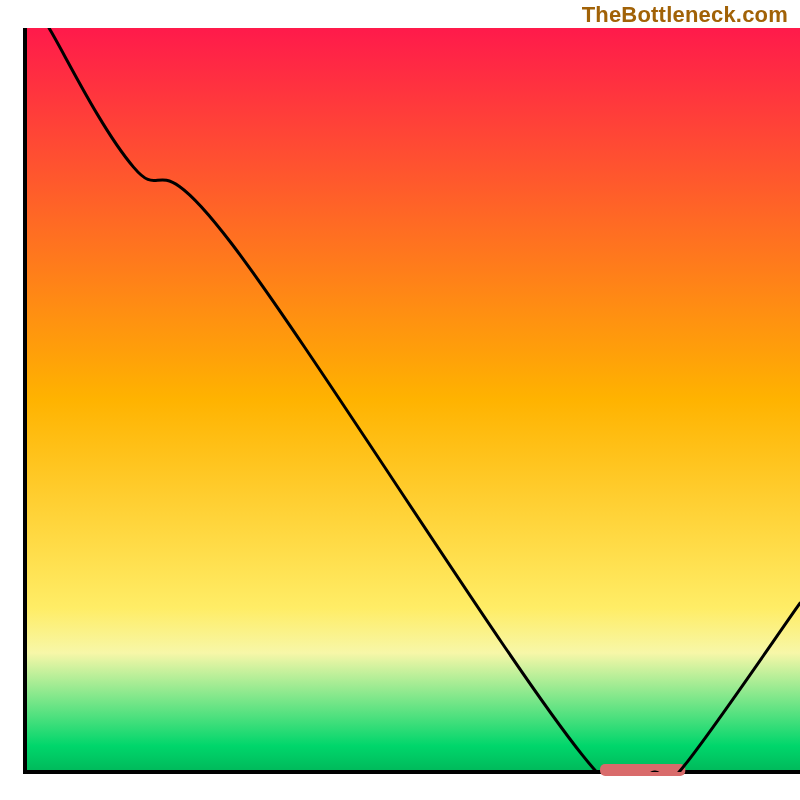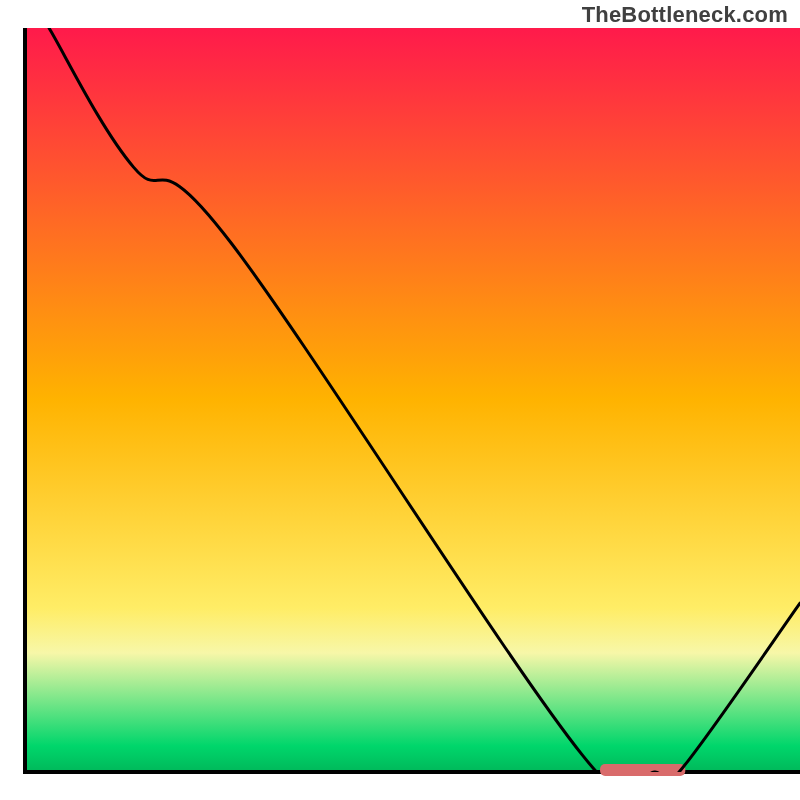--- a/index.html
+++ b/index.html
@@ -15,21 +15,21 @@
     width: 800px;
     height: 800px;
   }
   .attribution {
     position: absolute;
     top: 2px;
     right: 12px;
     font-family: Arial, Helvetica, sans-serif;
     font-size: 22px;
     font-weight: 600;
-    color: #404040;
+    color: #a16207;
     letter-spacing: 0.2px;
   }
   svg {
     display: block;
   }
 </style>
 </head>
 <body>
 
 <div class="container">

